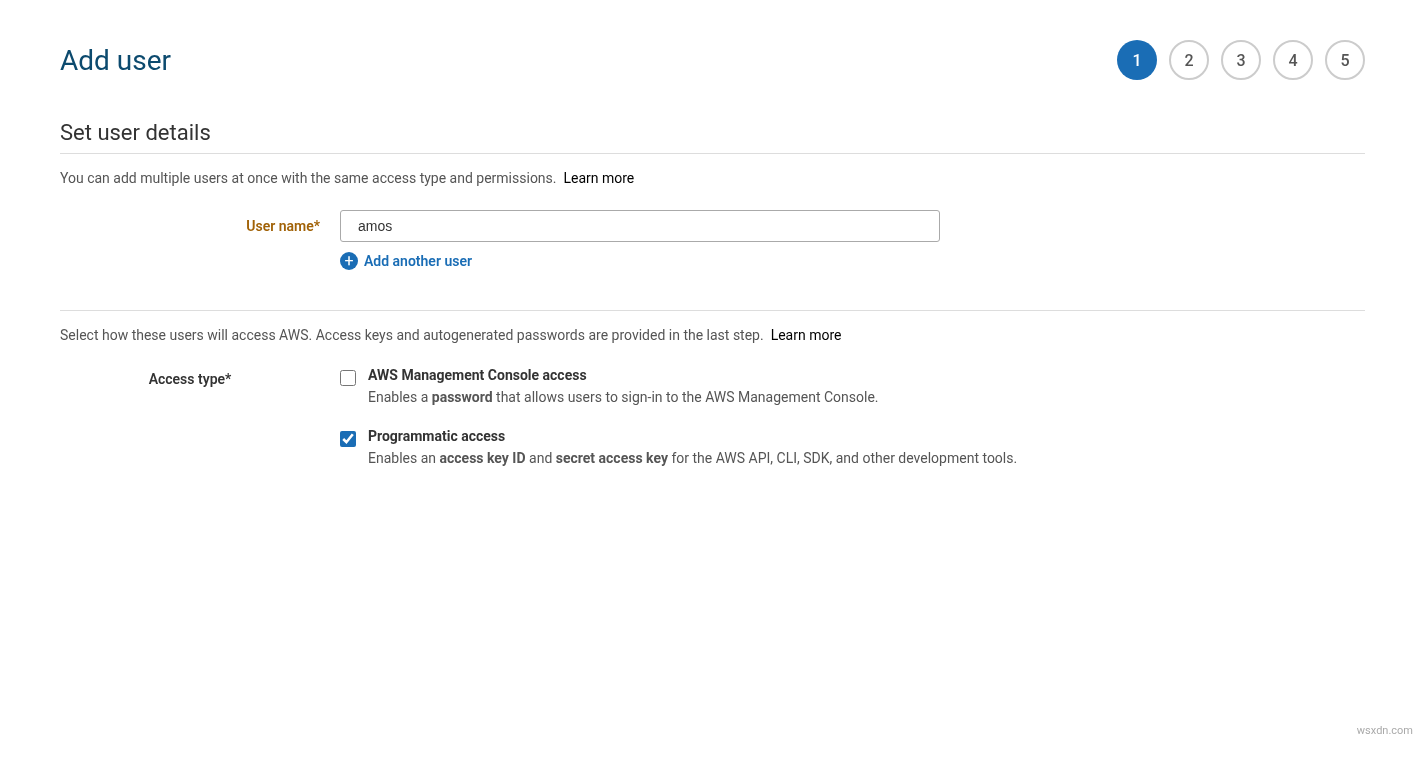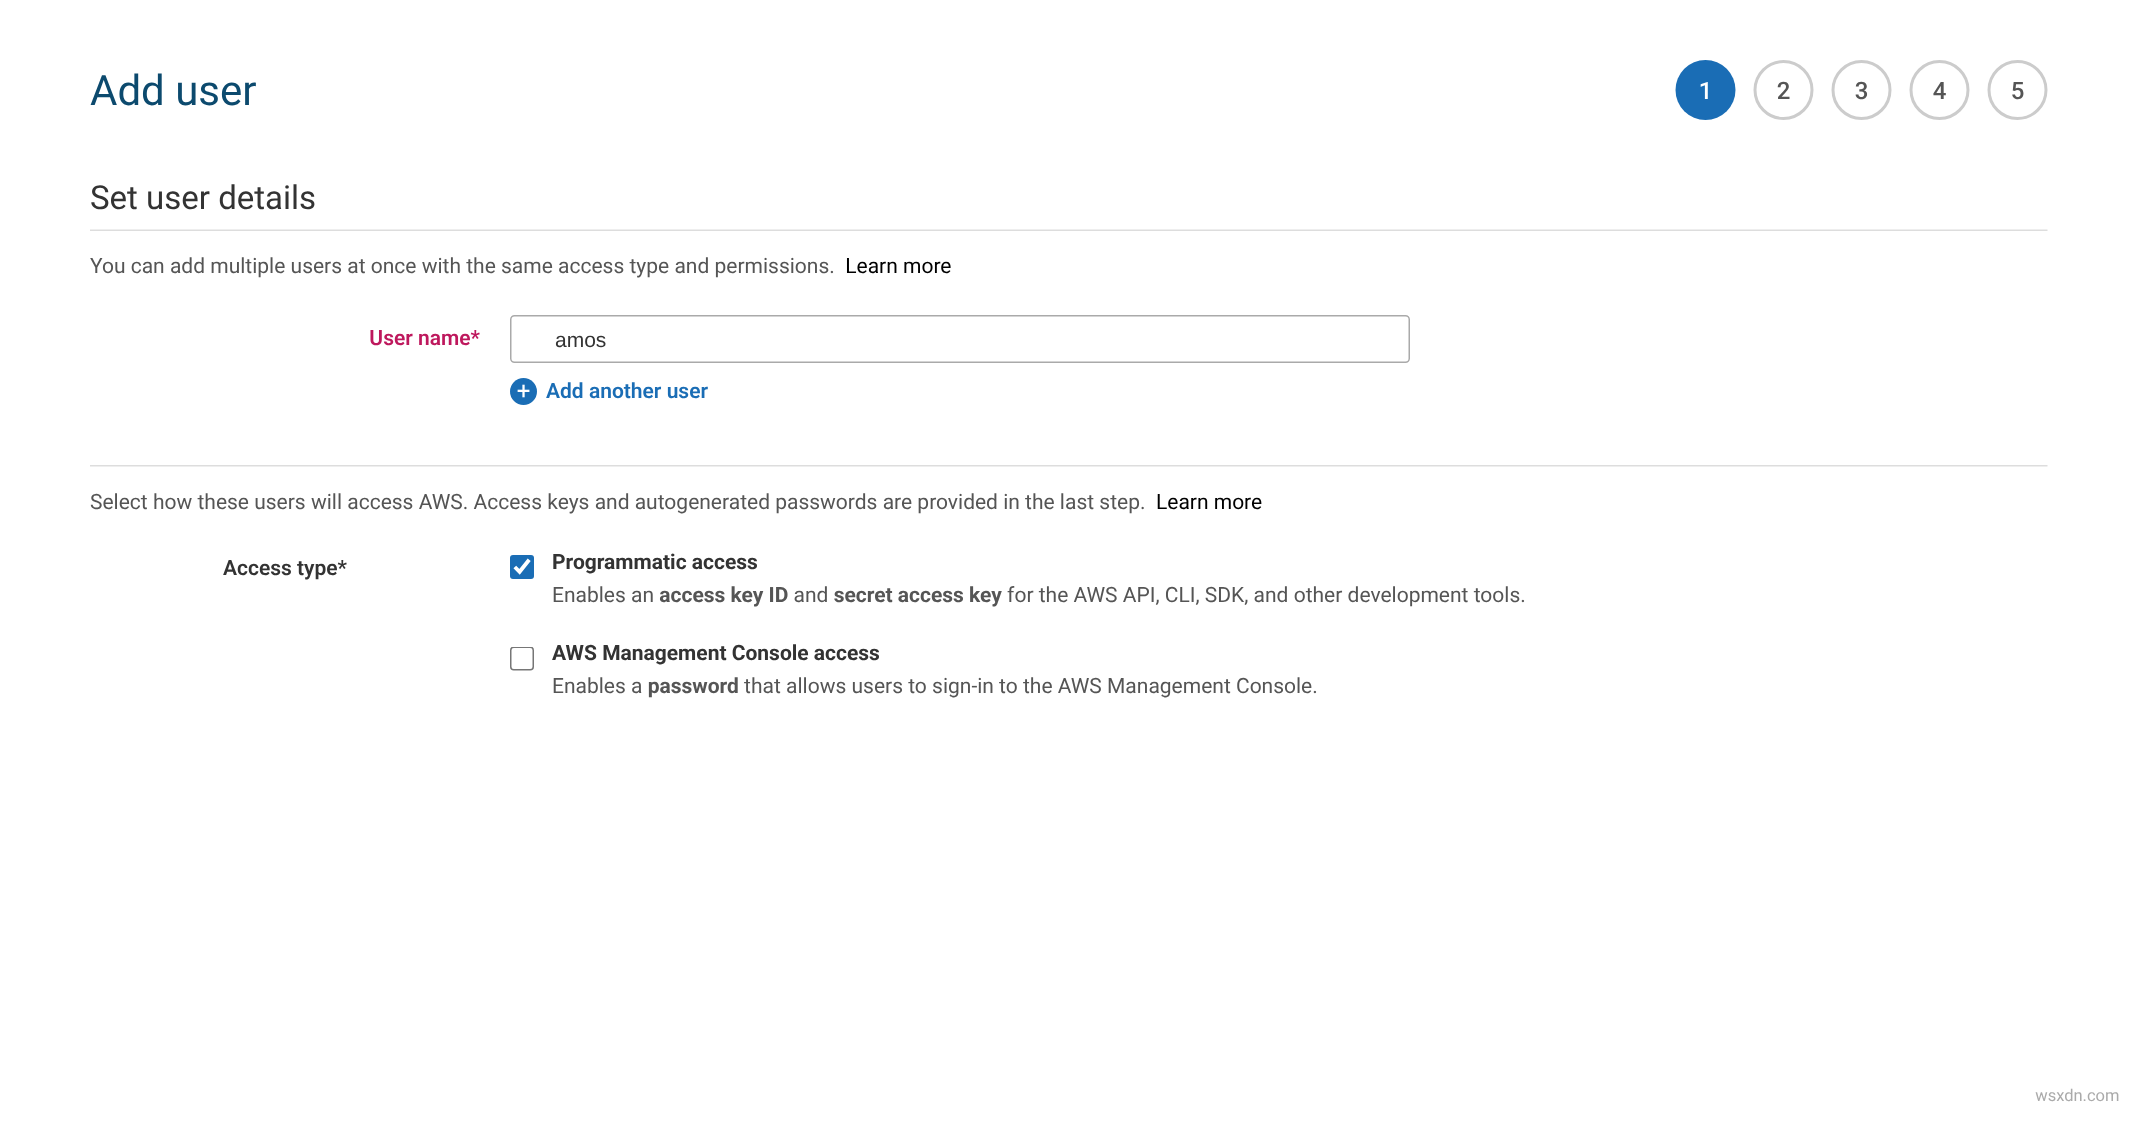--- a/index.html
+++ b/index.html
@@ -99,35 +99,35 @@
     
     .form-row {
       display: flex;
       align-items: flex-start;
       margin-bottom: 16px;
     }
 
     .form-label {
       font-size: 14px;
       font-weight: 600;
-      color: #be185d;
+      color: #a16207;
       width: 280px;
       text-align: right;
       padding-right: 20px;
       padding-top: 8px;
     }
 
     .form-input-container {
       flex: 1;
       max-width: 600px;
     }
 
     .form-input {
       width: 100%;
-      padding: 7px 29px;
+      padding: 7px 17px;
       border: 1px solid #aaaaaa;
       border-radius: 3px;
       font-size: 14px;
       color: #333333;
       outline: none;
     }
 
     .add-another-user {
       display: flex;
       align-items: center;
@@ -256,37 +256,37 @@
     <p class="section-description">
       <span>Select how these users will access AWS. Access keys and autogenerated passwords are provided in the last step.</span>
       &nbsp;<a href="#">Learn more</a>
     </p>
 
     <div class="access-type-row">
       <div class="access-type-label">Access type*</div>
       <div class="access-options">
 
         <div class="access-option">
+          <input type="checkbox" id="console" style="">
+          <div class="access-option-text">
+            <div class="access-option-title">AWS Management Console access</div>
+            <div class="access-option-desc">
+              <span>Enables a </span><strong>password</strong><span> that allows users to sign-in to the AWS Management Console.</span>
+            </div>
+          </div>
+        </div>
+
+        <div class="access-option">
           <input type="checkbox" id="programmatic" checked="" style="">
           <div class="access-option-text">
             <div class="access-option-title">Programmatic access</div>
             <div class="access-option-desc">
               <span>Enables an </span><strong>access key ID</strong><span> and </span><strong>secret access key</strong><span> for the AWS API, CLI, SDK, and other development tools.</span>
             </div>
           </div>
         </div>
 
-        <div class="access-option">
-          <input type="checkbox" id="console" style="">
-          <div class="access-option-text">
-            <div class="access-option-title">AWS Management Console access</div>
-            <div class="access-option-desc">
-              <span>Enables a </span><strong>password</strong><span> that allows users to sign-in to the AWS Management Console.</span>
-            </div>
-          </div>
-        </div>
-
       </div>
     </div>
   </div>
 </div>
 
 <div class="watermark">wsxdn.com</div>
 
 </body></html>

